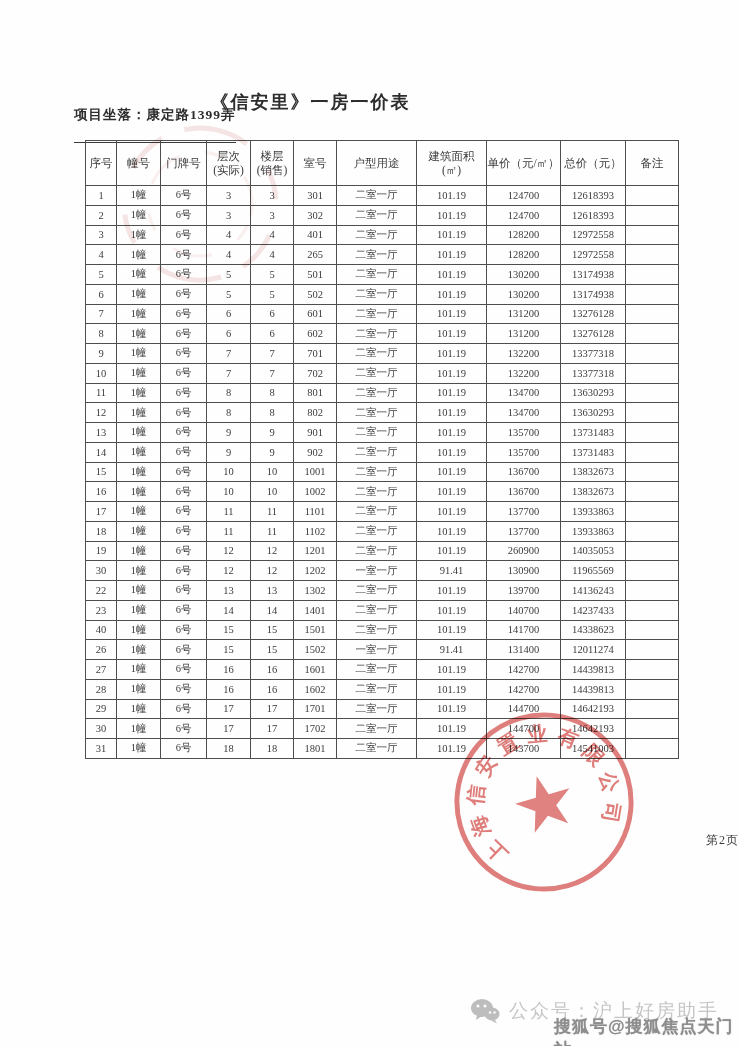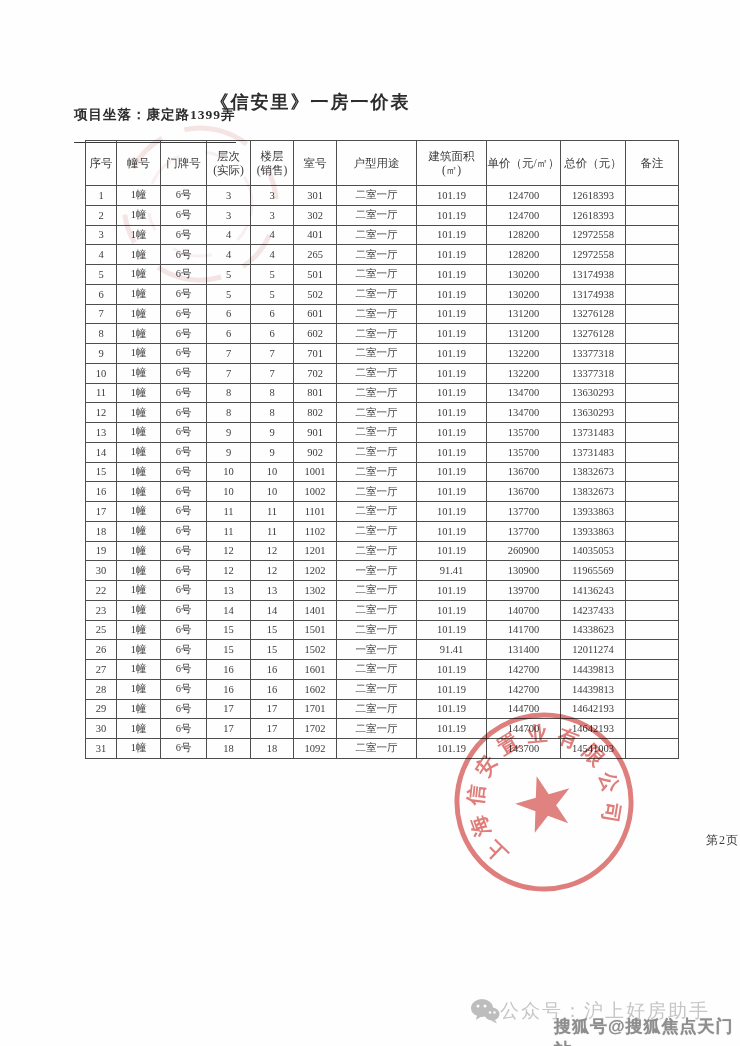--- a/index.html
+++ b/index.html
@@ -34,21 +34,21 @@
   }
   .stamp-bottom {
     position:absolute; left:450px; top:708px; width:188px; height:188px;
     transform:rotate(-16deg); opacity:0.82; mix-blend-mode:multiply; pointer-events:none;
   }
   .stamp-top {
     position:absolute; left:116px; top:120px; width:168px; height:168px;
     transform:rotate(24deg); opacity:0.45; mix-blend-mode:multiply; pointer-events:none;
   }
   .wm-wechat {
-    position:absolute; left:470px; top:998px; display:flex; align-items:flex-start; 
+    position:absolute; left:470px; top:998px; display:flex; align-items:flex-start; gap:9px;
     color:#c6c6c6; font-size:19px; letter-spacing:2px;
     font-family:"Liberation Sans","DejaVu Sans",sans-serif;
   }
   .wm-sohu {
     position:absolute; left:554px; top:1015px;
     color:#8d8d8d; font-size:17px; font-weight:bold; letter-spacing:1px;
     font-family:"Liberation Sans","DejaVu Sans",sans-serif;
     text-shadow:0 0 1px #aaaaaa;
   }
 </style>
@@ -371,21 +371,21 @@
           <td>14</td>
           <td>14</td>
           <td>1401</td>
           <td>二室一厅</td>
           <td>101.19</td>
           <td>140700</td>
           <td>14237433</td>
           <td></td>
         </tr>
         <tr>
-          <td>25</td>
+          <td>40</td>
           <td>1幢</td>
           <td>6号</td>
           <td>15</td>
           <td>15</td>
           <td>1501</td>
           <td>二室一厅</td>
           <td>101.19</td>
           <td>141700</td>
           <td>14338623</td>
           <td></td>
@@ -454,21 +454,21 @@
           <td>144700</td>
           <td>14642193</td>
           <td></td>
         </tr>
         <tr>
           <td>31</td>
           <td>1幢</td>
           <td>6号</td>
           <td>18</td>
           <td>18</td>
-          <td>1092</td>
+          <td>1801</td>
           <td>二室一厅</td>
           <td>101.19</td>
           <td>143700</td>
           <td>14541003</td>
           <td></td>
         </tr>
       </tbody>
   </table>
 
   <div class="pagination">第2页，共6页</div>

